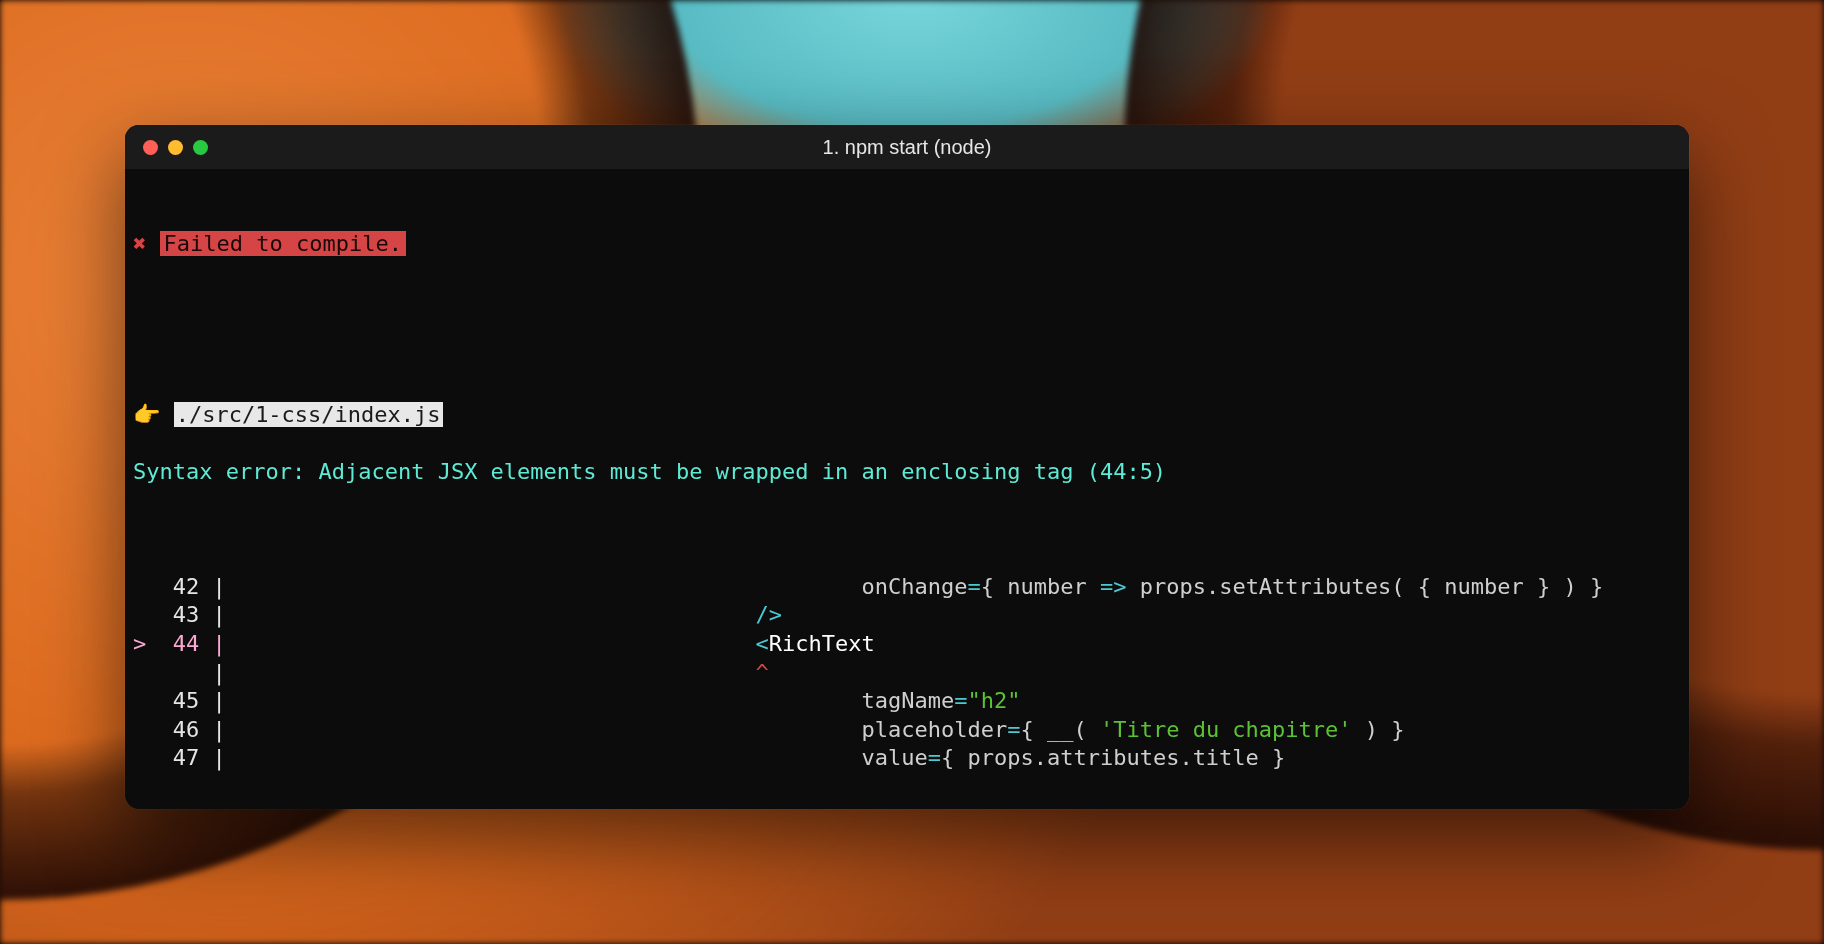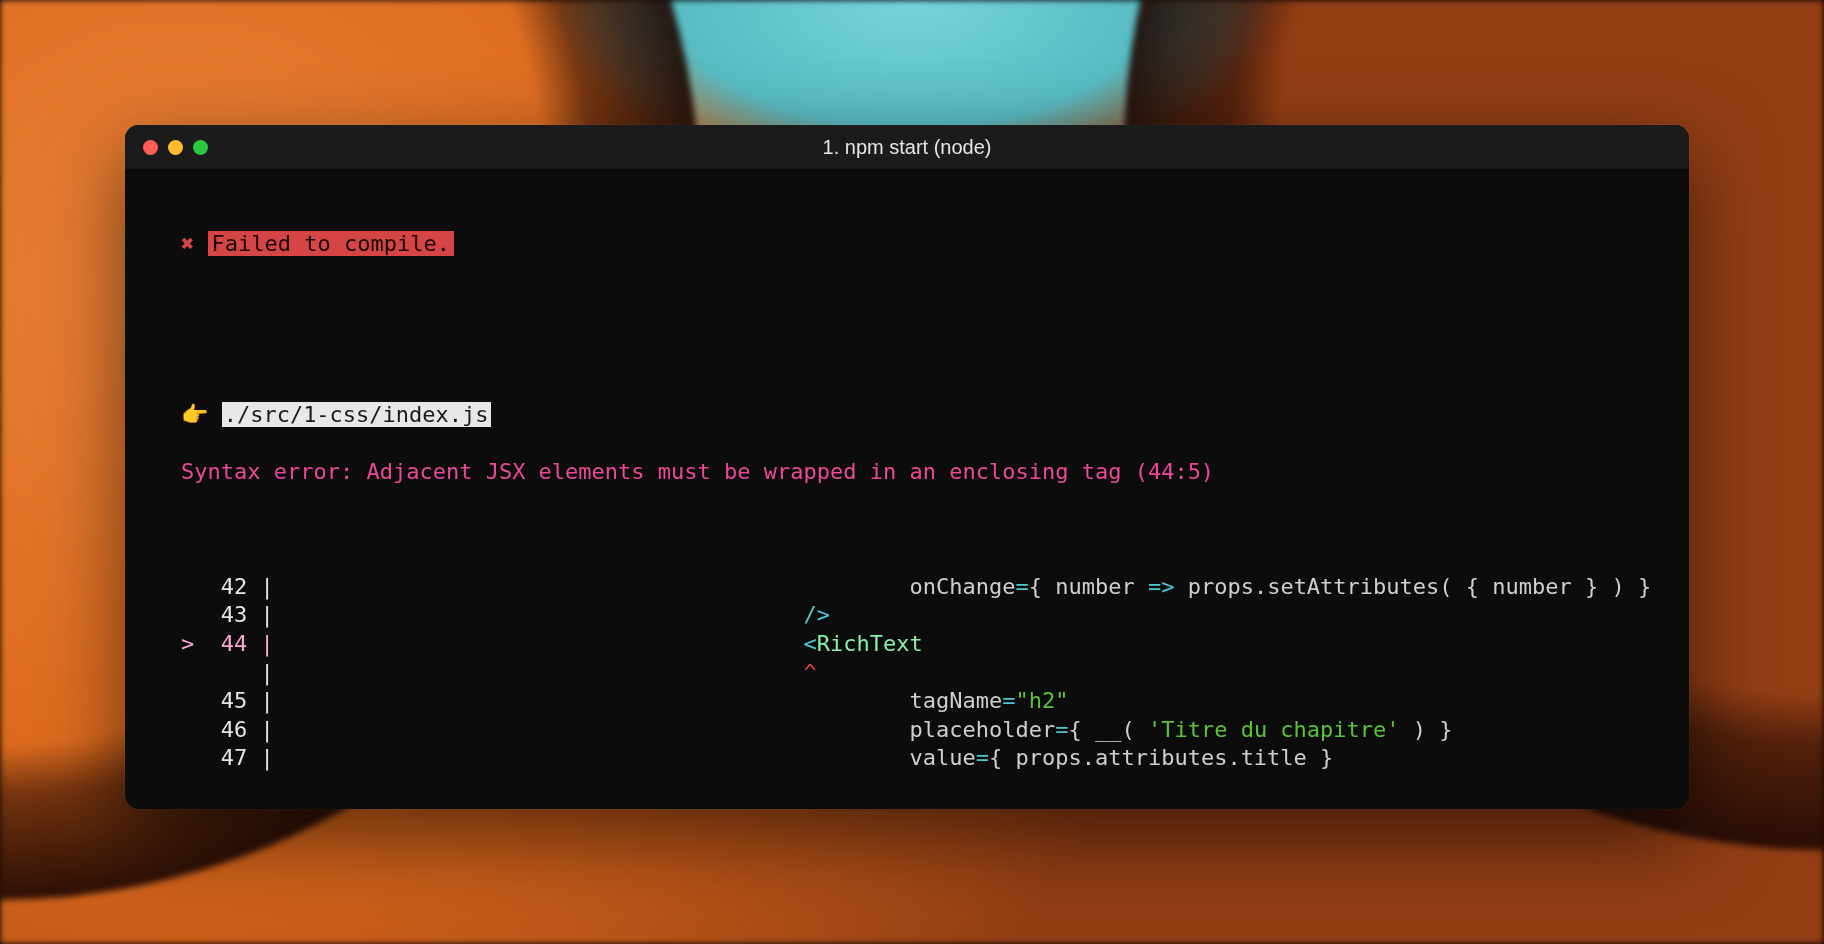--- a/index.html
+++ b/index.html
@@ -87,29 +87,29 @@
     flex: 1;
     padding: 32px 8px 16px 8px;
     font-family: "SF Mono", ui-monospace, Menlo, Consolas, monospace;
     font-size: 22px;
     line-height: 1.30;
     color: #cfcfcf;
     white-space: pre;
     overflow: hidden;
   }
 
-  .line { display: block; margin-left: 48px; }
+  .line { display: block; }
 
   .cross { color: #d64545; font-weight: 700; }
   .bg-red { background: #d64545; color: #1a0707; padding: 0 4px; }
   .bg-white { background: #e8e8e8; color: #1a1a1a; padding: 0 2px; }
   .emoji { font-size: 22px; }
-  .gray { color: #ec4899; }
+  .gray { color: #5eead4; }
   .red  { color: #d64545; }
-  .yellowgreen { color: #86efac; }
+  .yellowgreen { color: #ffffff; }
   .green  { color: #5bc236; }
   .cyan   { color: #4ec9d4; }
 
   .gutter { color: #e5e5e5; }
   .gutter-red { color: #f9a8d4; }
 
 </style>
 </head>
 <body>
 

